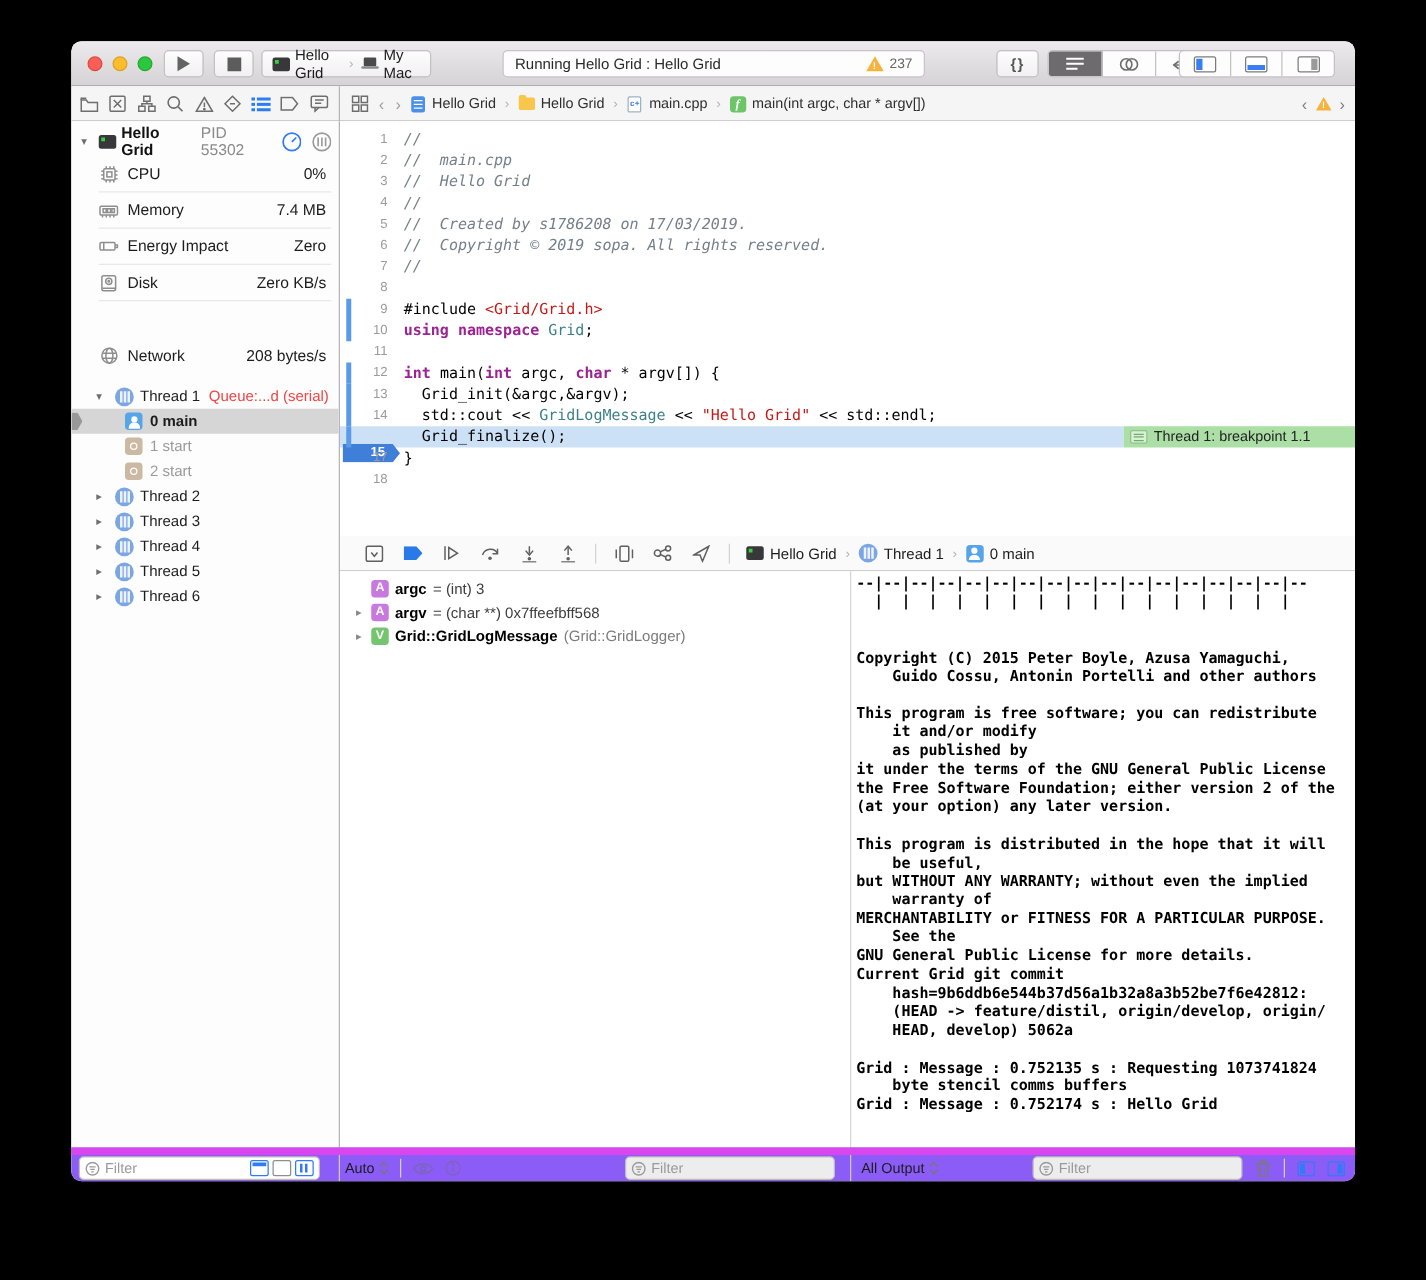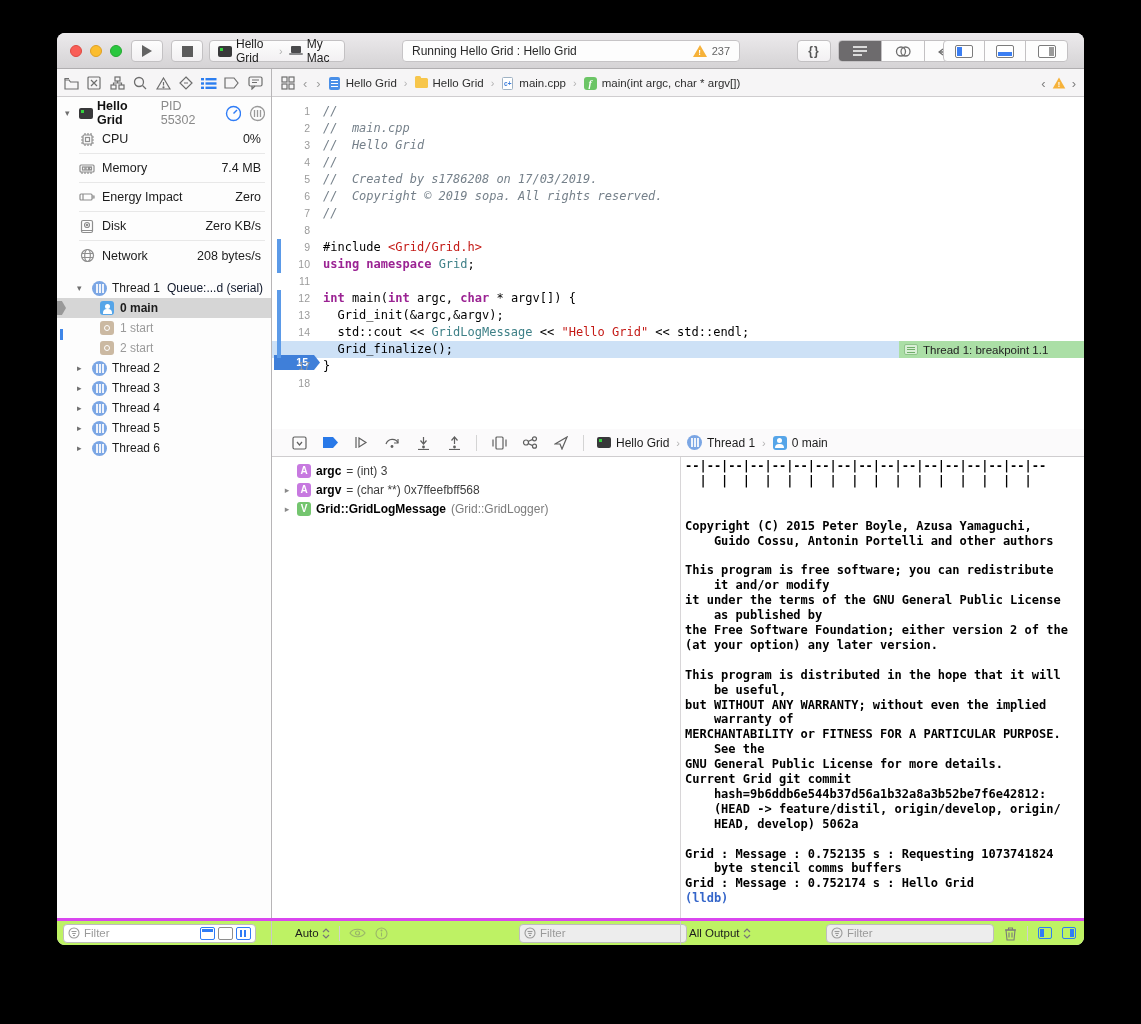--- a/index.html
+++ b/index.html
@@ -66,29 +66,29 @@
 
   
   .sidebar{ position:absolute; left:0; top:64px; width:215px; height:821px; background:#fdfdfd; border-right:1px solid #b7b5b7; overflow:hidden;}
   .procrow{ height:24px; margin-top:4px; display:flex; align-items:center; padding-left:8px; font-size:12.5px; gap:4px;}
   .disc{ color:#6f6f6f; font-size:9px; width:10px; flex:none;}
   .proc-name{ font-weight:bold; color:#111;}
   .proc-pid{ color:#8a8a8a; margin-left:3px;}
   .procrow .spacer{flex:1;}
   .gaugewrap{ }
   .gaugerow{ height:29px; margin-left:22px; margin-right:6px; border-bottom:1px solid #e8e8e8; display:flex; align-items:center; gap:7px; font-size:12.5px; color:#1c1c1c;}
-  .gaugerow:last-child{ border-bottom:none;}
+  .gaugerow:last-child{ border-bottom:none;margin-top:29px;}
   .gaugerow .gval{ margin-left:auto; padding-right:4px; color:#1c1c1c;}
   .gico{ width:16px; height:16px; flex:none; display:flex; align-items:center; justify-content:center;}
   .netbar{ position:absolute; left:3px; top:232px; width:3px; height:11px; background:#3f86e8;}
   .threads{ margin-top:8px;}
   .trow{ height:20px; display:flex; align-items:center; font-size:12px; color:#1c1c1c; position:relative;}
   .trow.lvl1{ padding-left:20px; gap:5px;}
   .trow.lvl2{ padding-left:43px; gap:6px;}
-  .trow .tsuffix{ color:#0f172a; margin-left:2px;}
+  .trow .tsuffix{ color:#ef4444; margin-left:2px;}
   .trow.dim .tlabel{ color:#9a9a9a;}
   .trow.selected{ background:#d6d6d6;}
   .trow.selected .tlabel{ font-weight:bold;}
   .sel-pointer{ position:absolute; left:0; top:3px; width:9px; height:14px; background:#999;
                 clip-path:polygon(0 0,55% 0,100% 50%,55% 100%,0 100%);}
   .thread-ico{ width:15px; height:15px; border-radius:50%; background:#7ba6e4; position:relative; flex:none;}
   .thread-ico::after{ content:""; position:absolute; left:3.5px; top:3px; width:2px; height:9px; background:#eef3fb; box-shadow:3px 0 0 #eef3fb, 6px 0 0 #eef3fb;}
   .person-ico{ width:14px; height:14px; border-radius:3px; background:#56a5e8; position:relative; flex:none;}
   .person-ico::before{ content:""; position:absolute; left:4.5px; top:2.5px; width:5px; height:5px; border-radius:50%; background:#fff;}
   .person-ico::after{ content:""; position:absolute; left:2.5px; top:8px; width:9px; height:4.5px; border-radius:4px 4px 0 0; background:#fff;}
@@ -136,32 +136,32 @@
   .vname{ font-weight:bold; color:#000;}
   .vdetail{ color:#3d3d3d;}
   .vdetail.dim{ color:#7c7c7c;}
 
   
   .consolepane{ position:absolute; left:623px; top:424px; width:404px; height:461px; background:#fff; border-left:1px solid #d8d6d8; overflow:hidden; padding:2px 0 0 4px;}
   .console-line{ font-family:"DejaVu Sans Mono",monospace; font-size:12px; font-weight:bold; line-height:14.9px; white-space:pre; color:#000;}
   .console-line.prompt{ color:#3465c9;}
 
   
-  .bottombar{ position:absolute; left:0; top:885px; width:1027px; height:27px; background:#bef264; border-top:3px solid #d946ef; font-size:11.5px;}
+  .bottombar{ position:absolute; left:0; top:885px; width:1027px; height:27px; background:#8b5cf6; border-top:6px solid #d946ef; font-size:11.5px;}
   .bb-side{ position:absolute; left:0; top:0; width:215px; height:100%; border-right:1px solid #c9c7c9; display:flex; align-items:center; padding-left:6px;}
   .filterfield{ height:19px; background:#fff; border:1px solid #bfbdbf; border-radius:4px; display:flex; align-items:center; padding:0 4px; gap:4px;}
   .filterfield.gray{ background:#ededed;}
   .filterfield .ph{ color:#9a9a9a; font-size:11.5px;}
   .bb-side .filterfield{ width:193px;}
   .minibtns{ display:flex; gap:3px; margin-left:auto;}
   .mb{ width:15px; height:13px; border:1.5px solid #8e8e8e; border-radius:2px; position:relative;}
   .mb.blue{ border-color:#2f7cf6;}
   .mb.bar-top::after{ content:""; position:absolute; left:1px; right:1px; top:1px; height:3px; background:#2f7cf6;}
   .mb.grid-in::after{ content:""; position:absolute; left:3px; top:2px; bottom:2px; width:2px; background:#2f7cf6; box-shadow:4px 0 0 #2f7cf6;}
-  .bb-vars{ position:absolute; left:230px; top:0; width:408px; height:100%; display:flex; align-items:center; padding:0 8px; gap:9px;}
+  .bb-vars{ position:absolute; left:211px; top:0; width:408px; height:100%; display:flex; align-items:center; padding:0 8px; gap:9px;}
   .scopebtn{ display:flex; align-items:center; gap:3px; color:#1c1c1c;}
   .bb-vars .filterfield{ width:168px; margin-left:auto;}
   .bb-console{ position:absolute; left:623px; top:0; width:404px; height:100%; border-left:1px solid #c9c7c9; display:flex; align-items:center; padding:0 8px; gap:10px;}
   .bb-console .filterfield{ width:168px; margin-left:auto;}
   .vsep{ width:1px; height:15px; background:#d0d0d0;}
   .dim-ico{ opacity:.45;}
   .pp{ width:14px; height:12px; border:1.5px solid #2f7cf6; border-radius:2px; position:relative;}
   .pp.fl::after{ content:""; position:absolute; left:1px; top:1px; bottom:1px; width:4px; background:#2f7cf6;}
   .pp.fr::after{ content:""; position:absolute; right:1px; top:1px; bottom:1px; width:4px; background:#2f7cf6;}
 </style>
@@ -681,41 +681,40 @@
     <div id="console-lines">
         <div class="console-line">--|--|--|--|--|--|--|--|--|--|--|--|--|--|--|--|--</div>
         <div class="console-line">  |  |  |  |  |  |  |  |  |  |  |  |  |  |  |  |</div>
         <div class="console-line">&nbsp;</div>
         <div class="console-line">&nbsp;</div>
         <div class="console-line">Copyright (C) 2015 Peter Boyle, Azusa Yamaguchi,</div>
         <div class="console-line">    Guido Cossu, Antonin Portelli and other authors</div>
         <div class="console-line">&nbsp;</div>
         <div class="console-line">This program is free software; you can redistribute</div>
         <div class="console-line">    it and/or modify</div>
+        <div class="console-line">    as published by</div>
         <div class="console-line">it under the terms of the GNU General Public License</div>
-        <div class="console-line">    as published by</div>
         <div class="console-line">the Free Software Foundation; either version 2 of the</div>
         <div class="console-line">(at your option) any later version.</div>
         <div class="console-line">&nbsp;</div>
         <div class="console-line">This program is distributed in the hope that it will</div>
         <div class="console-line">    be useful,</div>
         <div class="console-line">but WITHOUT ANY WARRANTY; without even the implied</div>
         <div class="console-line">    warranty of</div>
         <div class="console-line">MERCHANTABILITY or FITNESS FOR A PARTICULAR PURPOSE.</div>
         <div class="console-line">    See the</div>
         <div class="console-line">GNU General Public License for more details.</div>
         <div class="console-line">Current Grid git commit</div>
         <div class="console-line">    hash=9b6ddb6e544b37d56a1b32a8a3b52be7f6e42812:</div>
         <div class="console-line">    (HEAD -&gt; feature/distil, origin/develop, origin/</div>
         <div class="console-line">    HEAD, develop) 5062a</div>
         <div class="console-line">&nbsp;</div>
         <div class="console-line">Grid : Message : 0.752135 s : Requesting 1073741824</div>
         <div class="console-line">    byte stencil comms buffers</div>
         <div class="console-line">Grid : Message : 0.752174 s : Hello Grid</div>
-        <div class="console-line prompt">(lldb) </div>
       </div>
   </div>
 
   <div class="bottombar">
     <div class="bb-side">
       <div class="filterfield">
         <svg width="12" height="12">
             <g fill="none" stroke="#9a9a9a" stroke-width="1.1">
               <circle cx="6" cy="6" r="5"></circle>
               <line x1="3.5" y1="4.5" x2="8.5" y2="4.5"></line>

